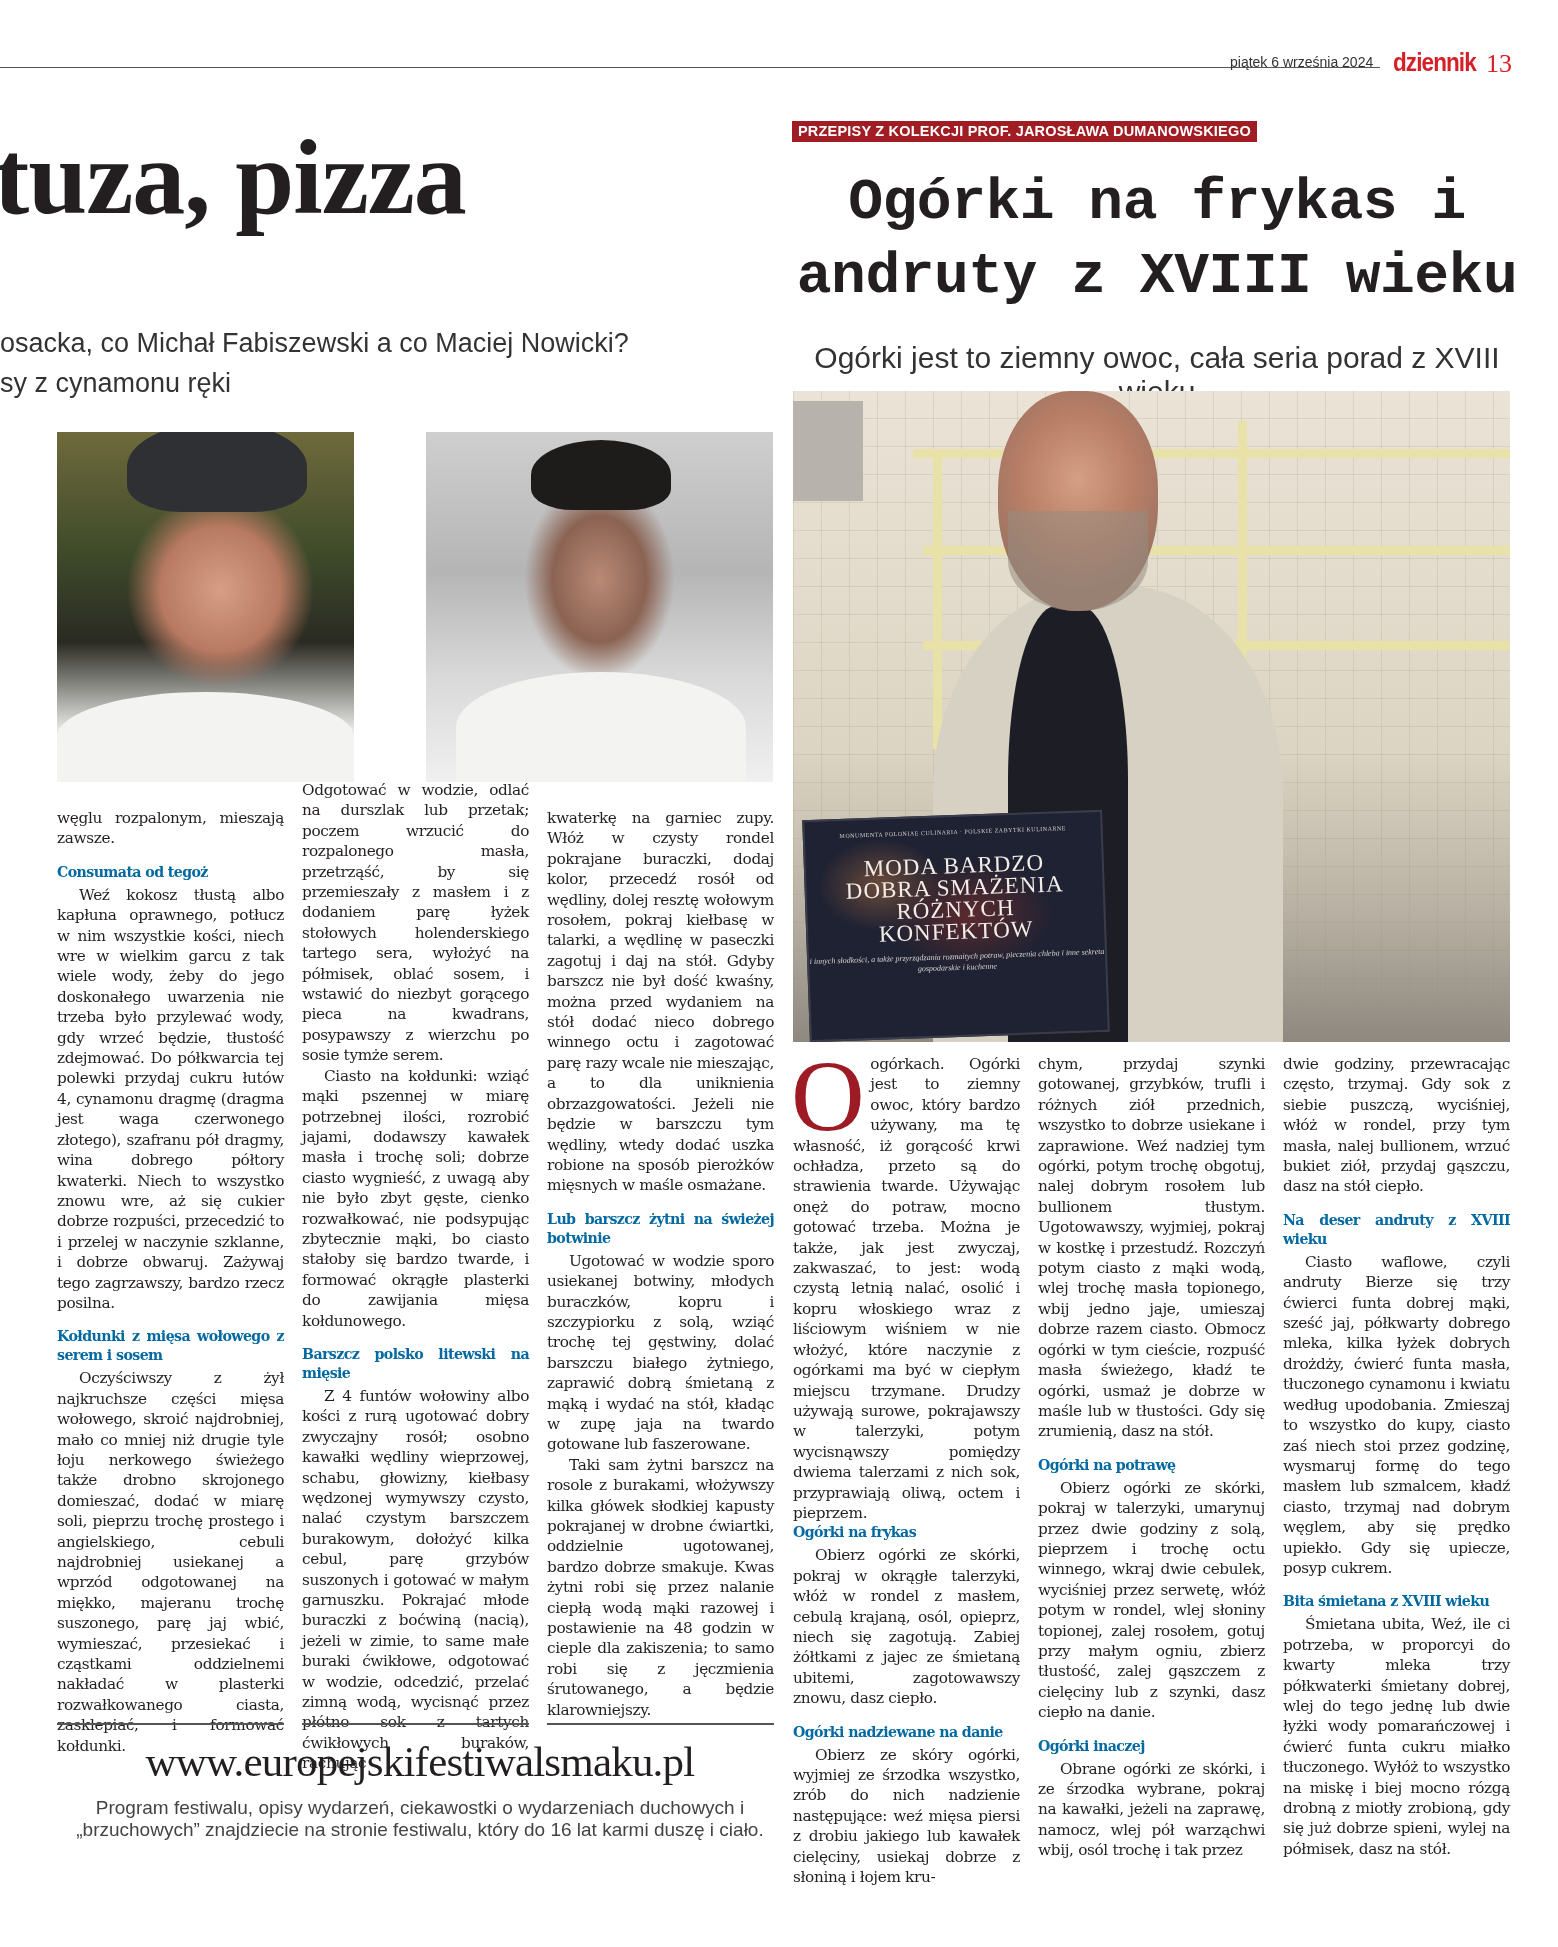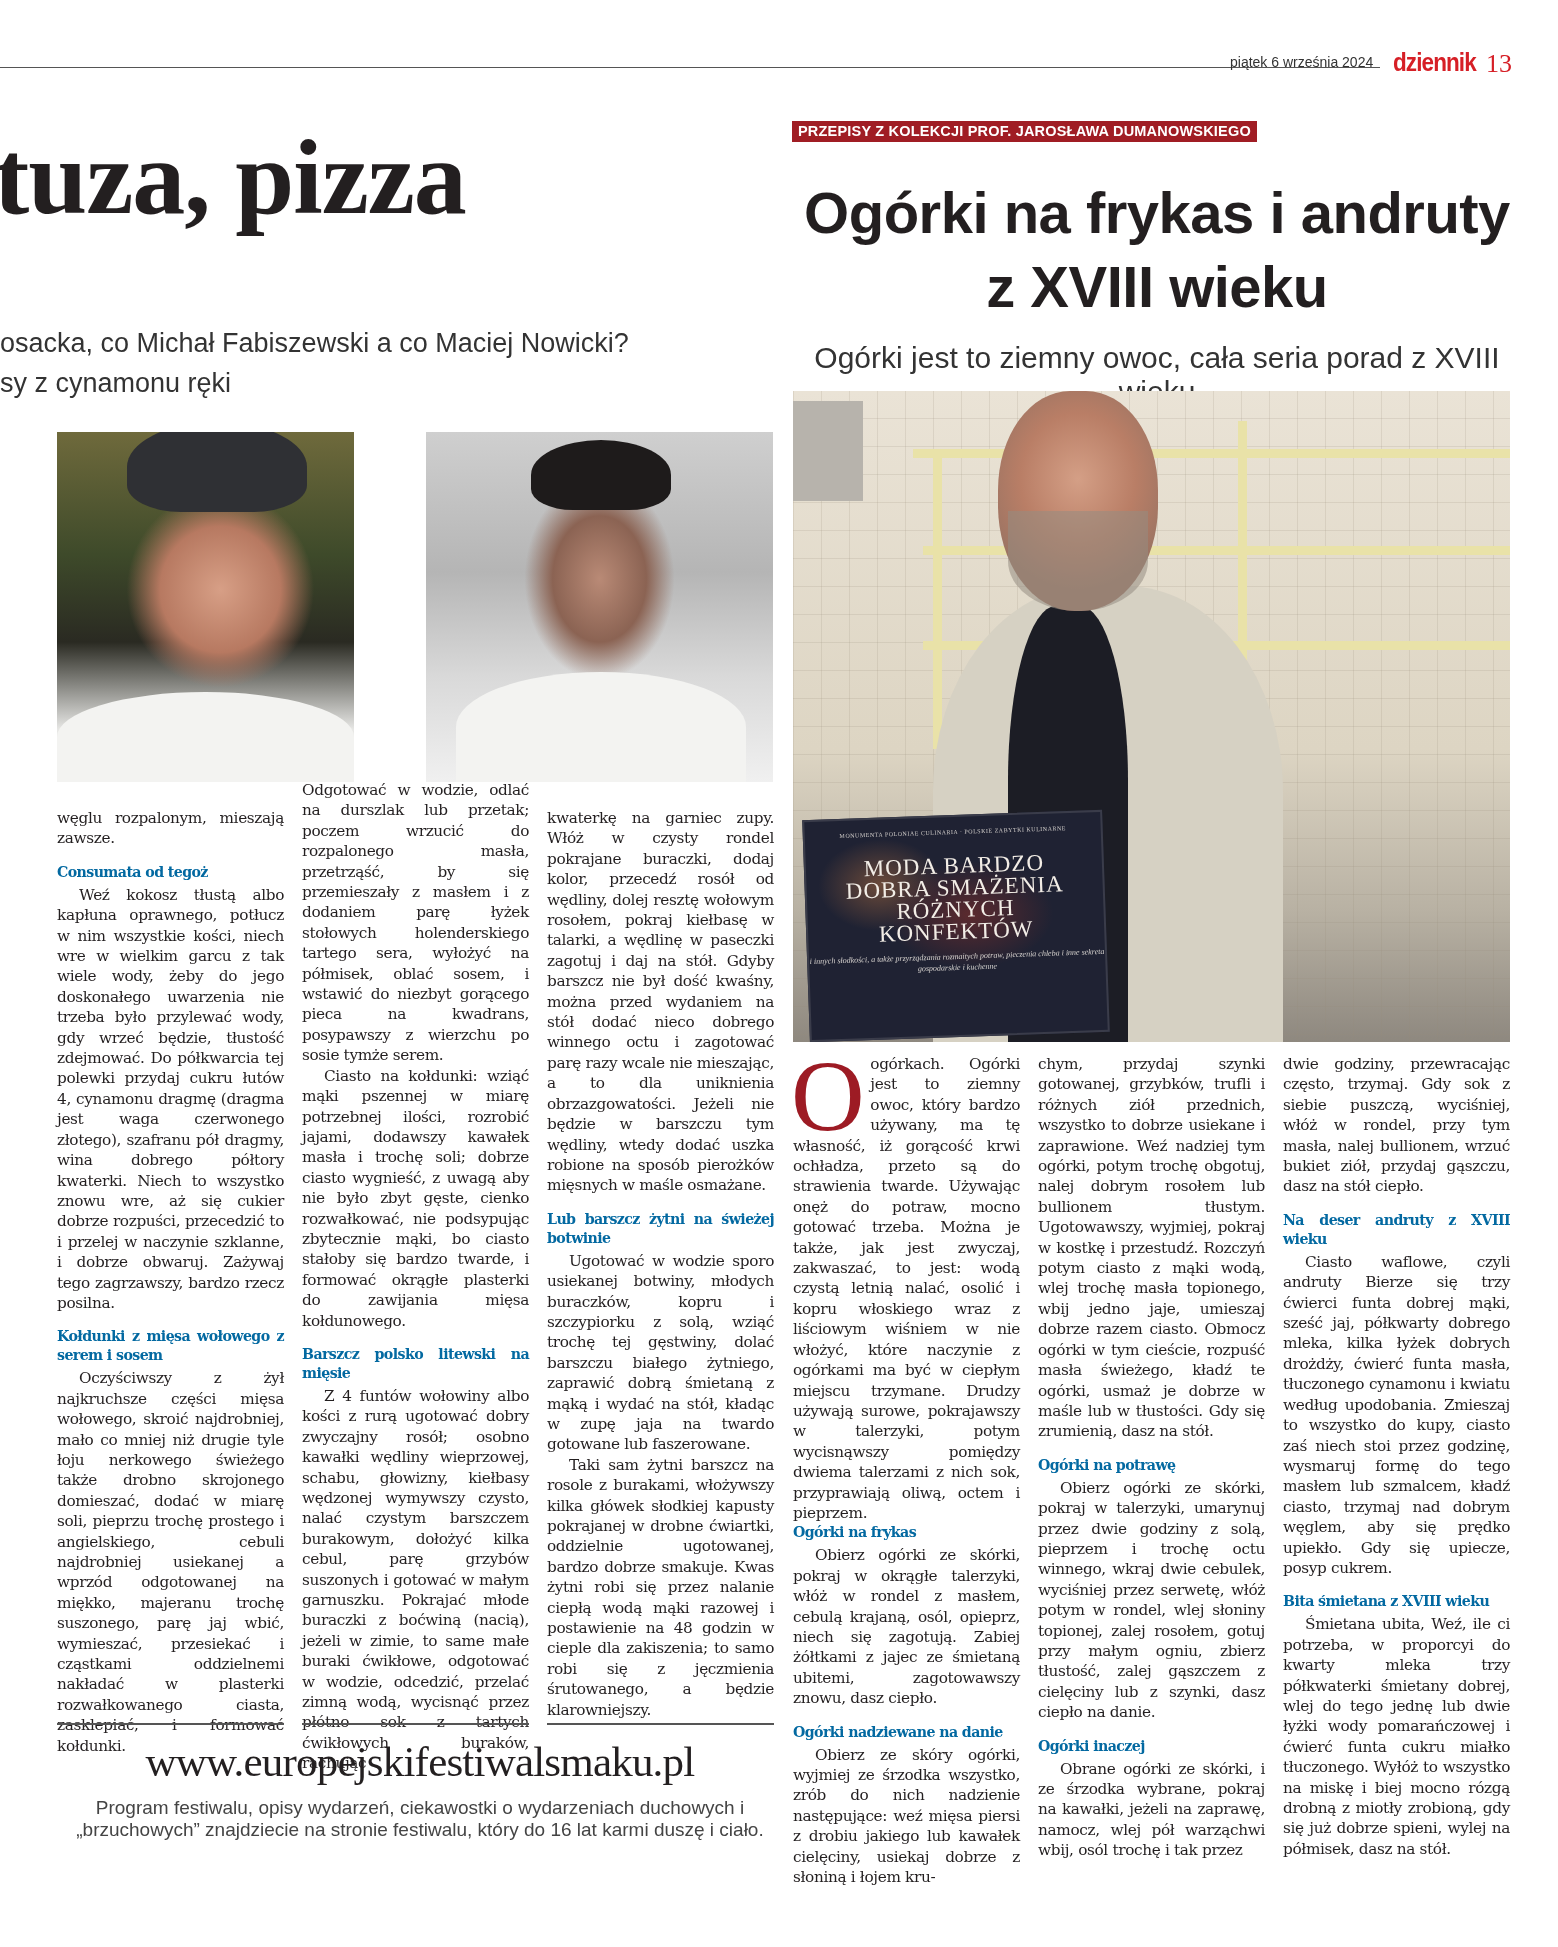--- a/index.html
+++ b/index.html
@@ -47,21 +47,21 @@
   .dropcap { float: left; font-family: "Liberation Serif", serif; color: #9d1b24; font-size: 102px; line-height: 78px; margin: 2px 6px -4px -2px; padding-top: 2px; }
 
   .col-rule { position: absolute; top: 1723px; height: 0; border-top: 2px solid #555; }
 
   
   .promo-url { position: absolute; left: 62px; top: 1737px; width: 716px; text-align: center; font-family: "Liberation Serif", serif; font-weight: normal; font-size: 43px; letter-spacing: -0.8px; color: #231f20; white-space: nowrap; }
   .promo-text { position: absolute; left: 62px; top: 1797px; width: 716px; text-align: center; font-family: "Liberation Sans", sans-serif; font-size: 19px; line-height: 22px; color: #444; }
 
   
   .kicker { position: absolute; left: 792px; top: 121px; height: 21px; padding: 0 6px; background: #a01d24; color: #fff; font-family: "Liberation Sans", sans-serif; font-weight: bold; font-size: 14.5px; line-height: 21px; letter-spacing: 0.2px; white-space: nowrap; }
-  .right-headline { position: absolute; left: 792px; top: 176px; width: 730px; text-align: center; font-family: Liberation Sans, sans-serif; font-weight: bold; font-size: 58px; line-height: 74px; color: #231f20; letter-spacing: -0.5px; }
+  .right-headline { position: absolute; left: 792px; top: 166px; width: 730px; text-align: center; font-family: Liberation Mono, monospace; font-weight: bold; font-size: 58px; line-height: 74px; color: #231f20; letter-spacing: -0.5px; }
   .right-standfirst { position: absolute; left: 792px; top: 341px; width: 730px; text-align: center; font-family: "Liberation Sans", sans-serif; font-size: 30px; color: #333; font-weight: 300; }
 
   .photo-main { left: 793px; top: 391px; width: 717px; height: 651px;
     background: linear-gradient(180deg, #eae3d6 0%, #ddd5c3 55%, #b8b1a3 80%, #8e887f 100%); }
   .tiles { position: absolute; inset: 0; background-image:
       linear-gradient(90deg, rgba(150,140,120,0.18) 1px, transparent 1px),
       linear-gradient(0deg, rgba(150,140,120,0.18) 1px, transparent 1px);
     background-size: 28px 28px; }
   .shelf { position: absolute; height: 9px; background: #e9e2a8; }
   .shelf-post { position: absolute; width: 9px; background: #e9e2a8; }

